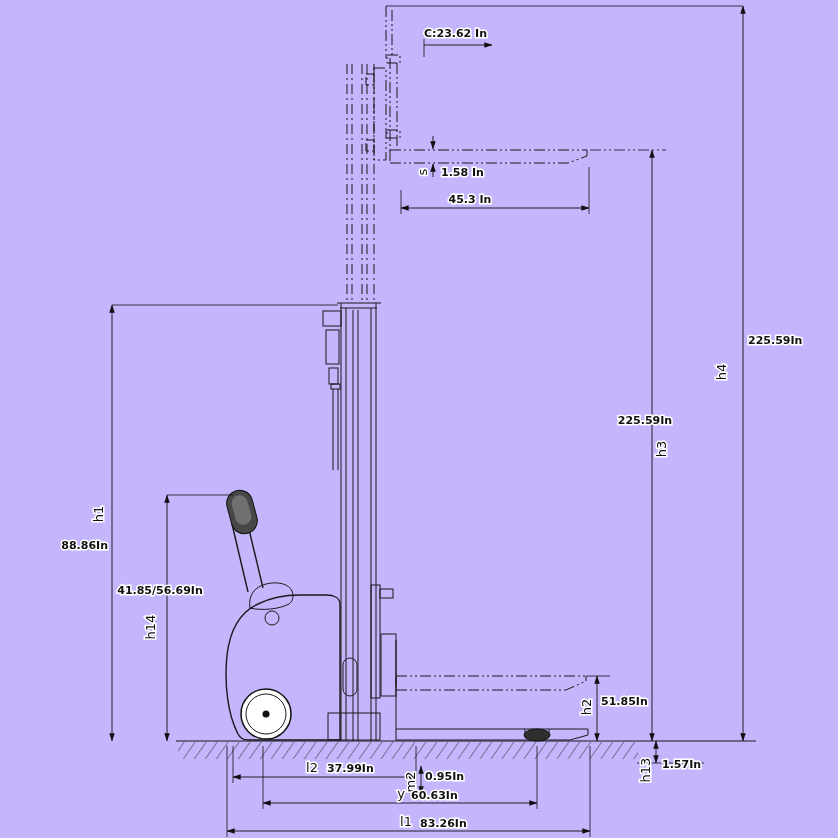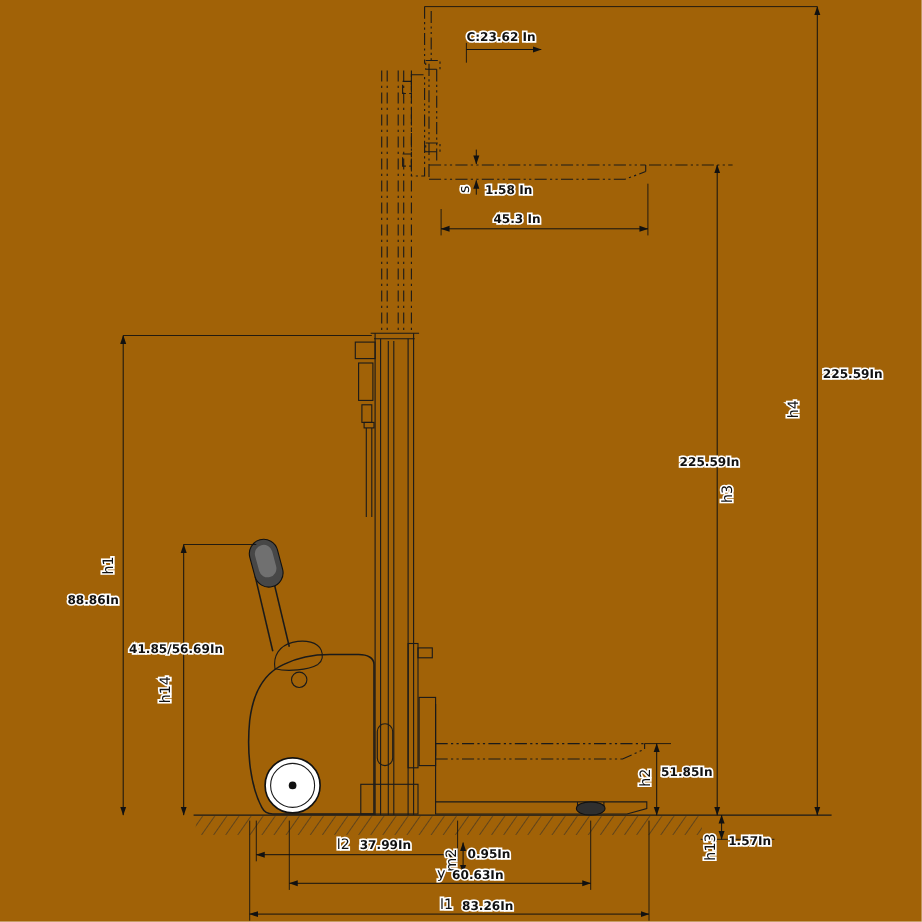--- a/index.html
+++ b/index.html
@@ -1,16 +1,16 @@
 <!DOCTYPE html>
 <html><head>
 <meta charset="utf-8">
 <style>
   html,body{margin:0;padding:0;background:#ffffff;}
-  .page{width:838px;height:838px;background:#a16207;position:relative;overflow:hidden;}
+  .page{width:838px;height:838px;background:#c4b5fd;position:relative;overflow:hidden;}
   svg{display:block;}
   .ln{stroke:#1a1a1a;stroke-width:1;fill:none;}
   .ln2{stroke:#1a1a1a;stroke-width:1.4;fill:none;}
   .cl{stroke-dasharray:10 4 2 4;}
   .ph{stroke:#1a1a1a;stroke-width:1;fill:none;stroke-dasharray:11 3 2 3 2 3;}
   .dim{stroke:#111;stroke-width:0.9;fill:none;}
   .ext{stroke:#111;stroke-width:0.8;fill:none;}
   .phx{stroke-dasharray:11 3 2 3 2 3;}
   text.v{font:700 11px "DejaVu Sans",sans-serif;fill:#111;paint-order:stroke;stroke:#fff;stroke-width:3px;}
   text.l{font:400 13px "DejaVu Sans",sans-serif;fill:#111;paint-order:stroke;stroke:#fff;stroke-width:3px;}

